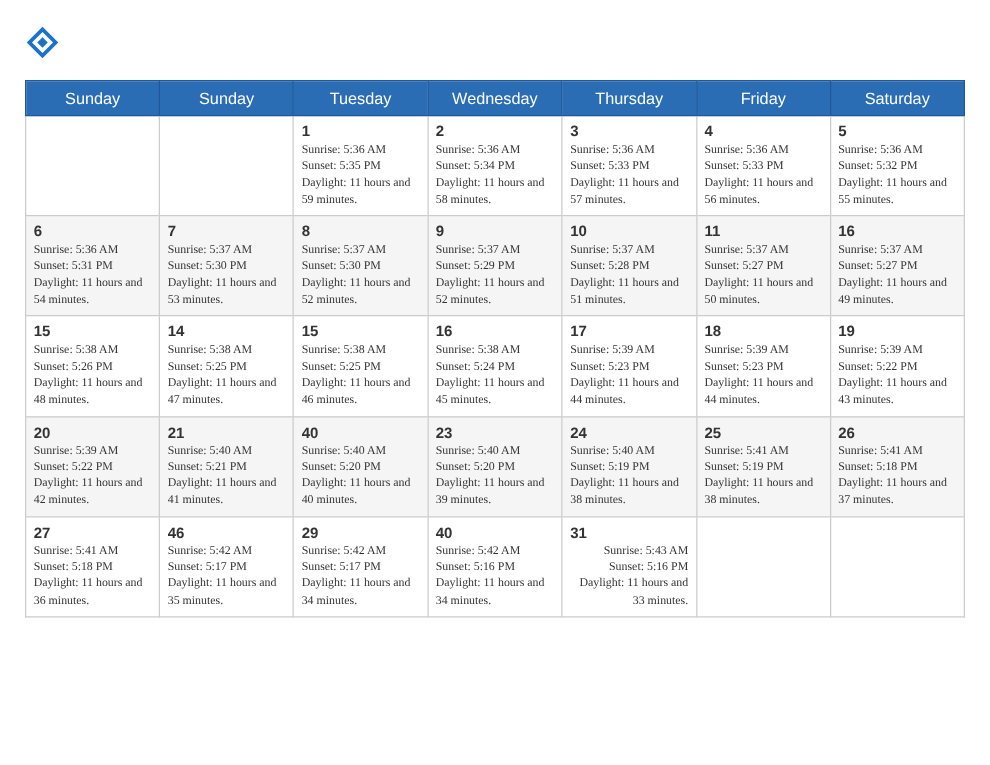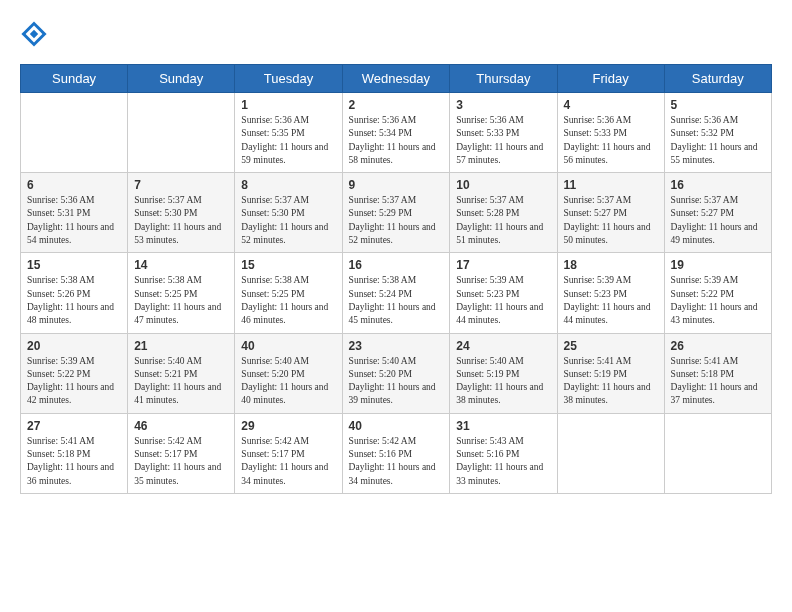--- a/index.html
+++ b/index.html
@@ -309,21 +309,21 @@
 Daylight: 11 hours and 34 minutes.</div>
         </td>
         <td>
           <span class="day-number">40</span>
           <div class="day-info" style="white-space: pre-line;">Sunrise: 5:42 AM
 Sunset: 5:16 PM
 Daylight: 11 hours and 34 minutes.</div>
         </td>
         <td>
           <span class="day-number">31</span>
-          <div class="day-info" style="white-space: pre-line;">Sunrise: 5:43 AM
+          <div class="day-info" style="white-space: pre-line; text-align: right;">Sunrise: 5:43 AM
 Sunset: 5:16 PM
 Daylight: 11 hours and 33 minutes.</div>
         </td>
         <td class="empty-cell"></td>
         <td class="empty-cell"></td>
       </tr>
     </tbody>
 </table>
 
 </body></html>

